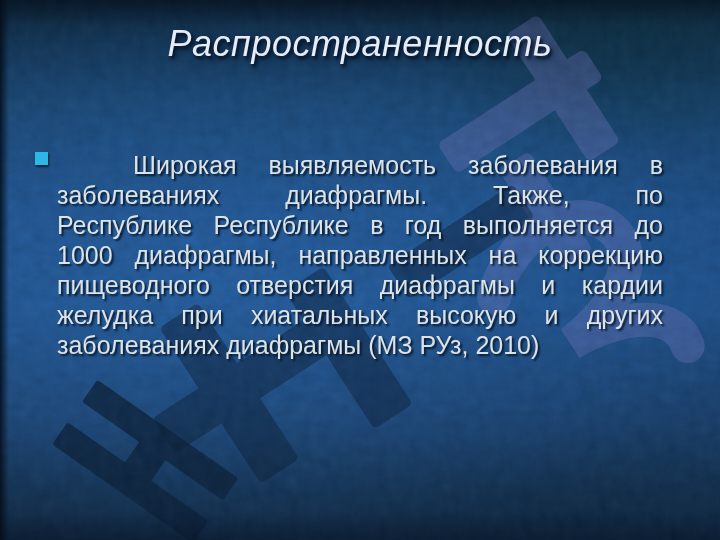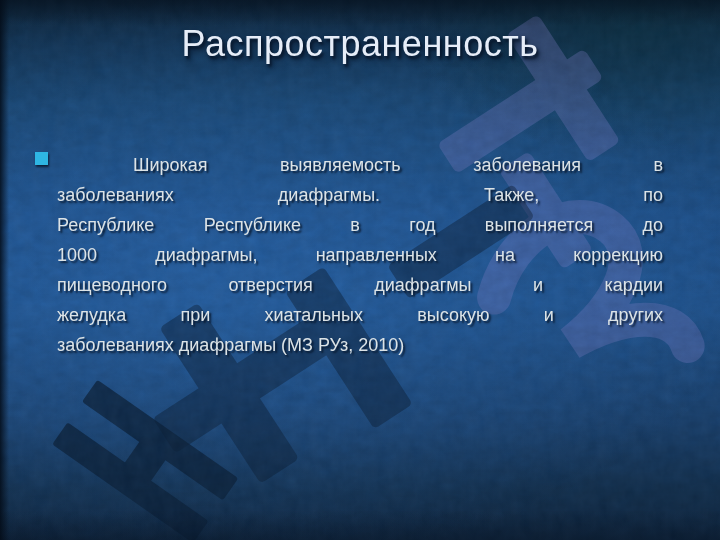--- a/index.html
+++ b/index.html
@@ -61,37 +61,38 @@
     top: 21px;
     left: 0;
     width: 720px;
     text-align: center;
     color: #e6edf8;
     font-size: 36px;
     line-height: 45px;
     letter-spacing: 0.5px;
     font-weight: 400;
     text-shadow: 2px 3px 3px rgba(6,20,40,0.95), 3px 4px 6px rgba(6,20,40,0.6);
+    font-style: italic;
   }
   .bullet-marker {
     position: absolute;
     left: 35px;
     top: 152px;
     width: 13px;
     height: 13px;
     background: #2eb6e4;
     box-shadow: 1px 2px 2px rgba(6,20,40,0.8);
   }
   .body-text {
     position: absolute;
     left: 57px;
     top: 150px;
     width: 606px;
     color: #dce3e6;
-    font-size: 18px;
+    font-size: 25px;
     line-height: 30px;
     font-weight: 400;
     text-shadow: 2px 2px 2px rgba(6,20,40,0.9);
   }
   .body-line {
     text-align: justify;
     text-align-last: justify;
     white-space: nowrap;
     height: 30px;
     overflow: visible;

